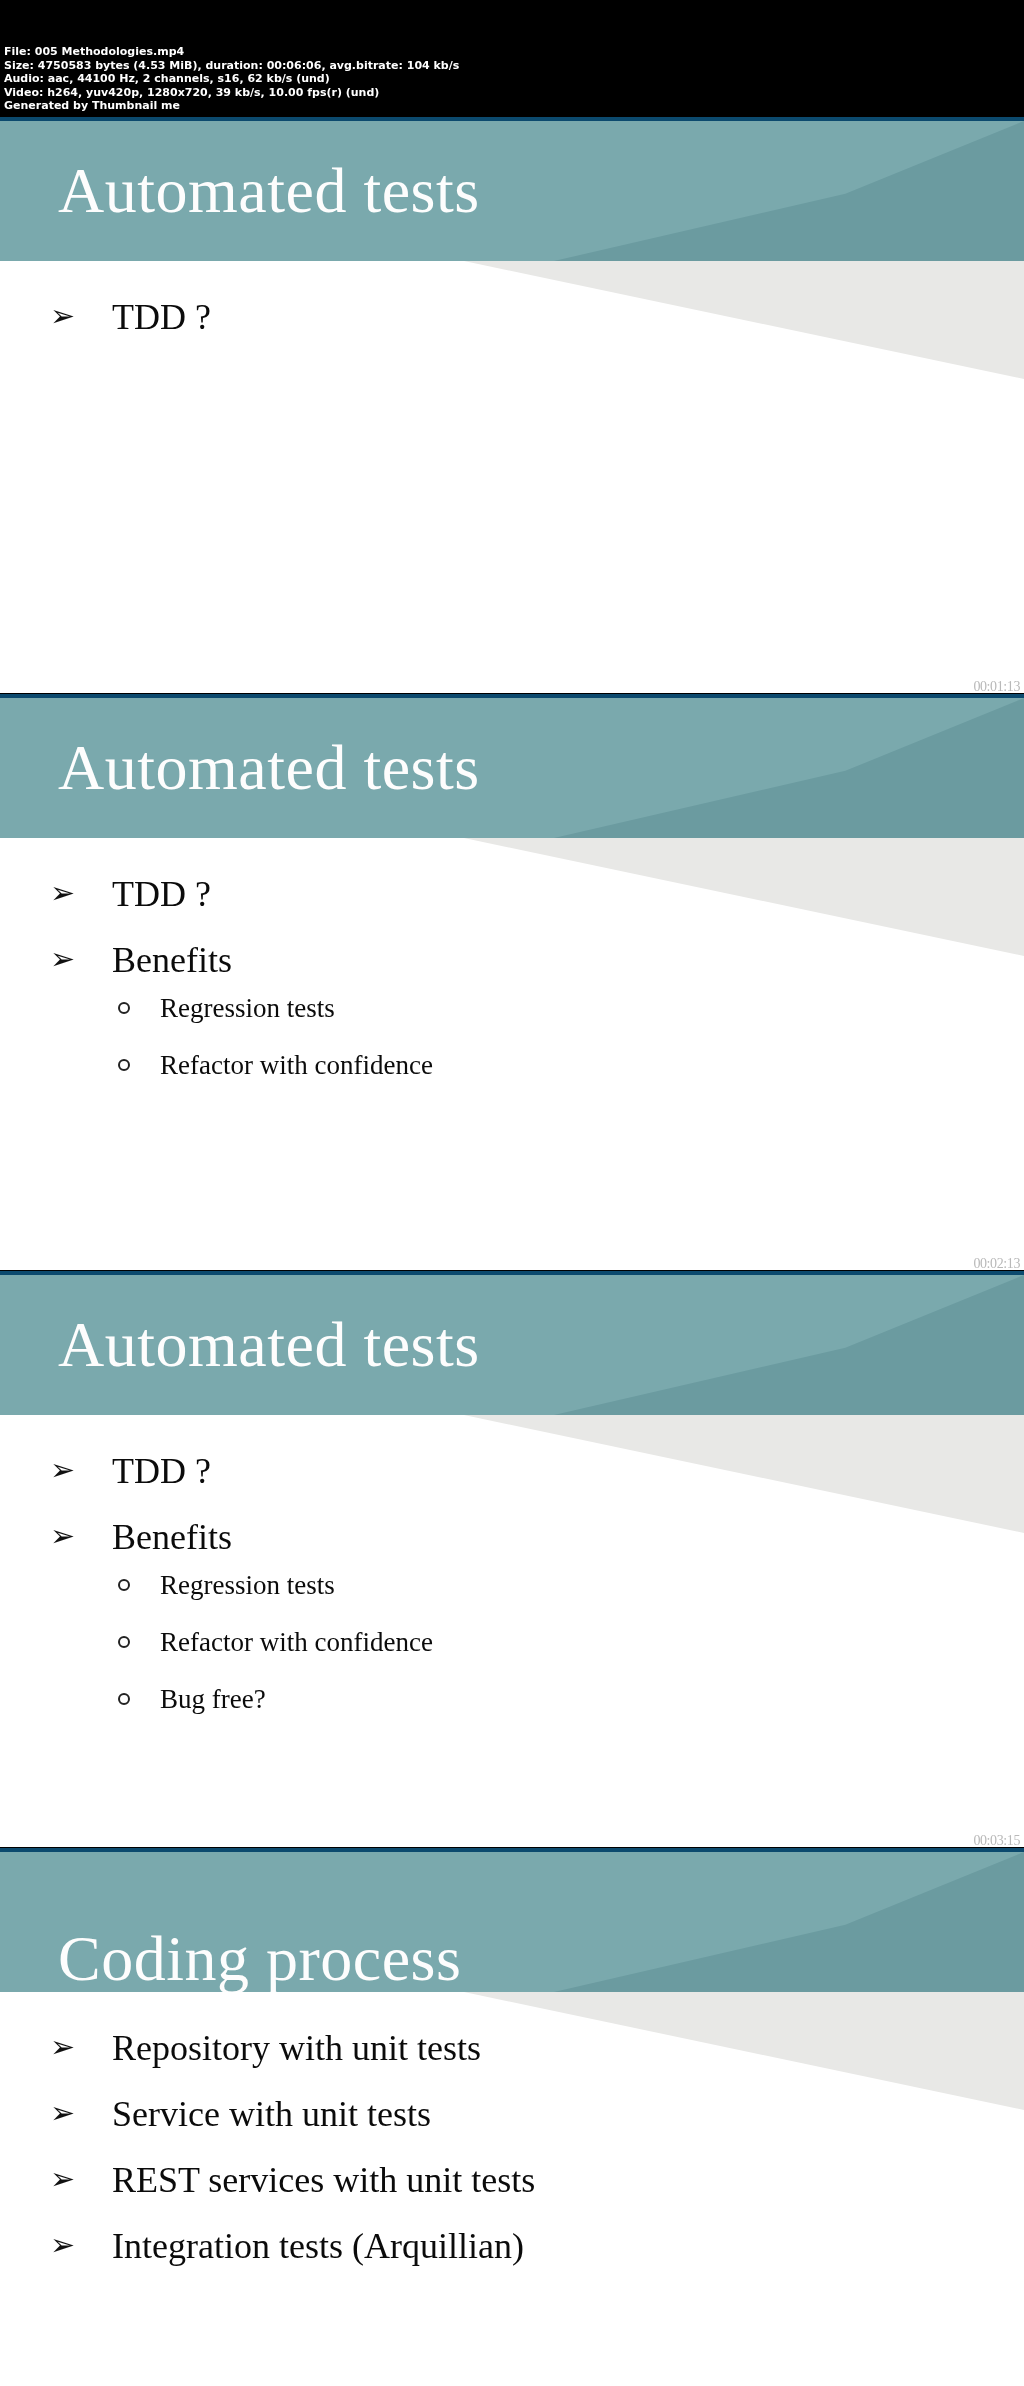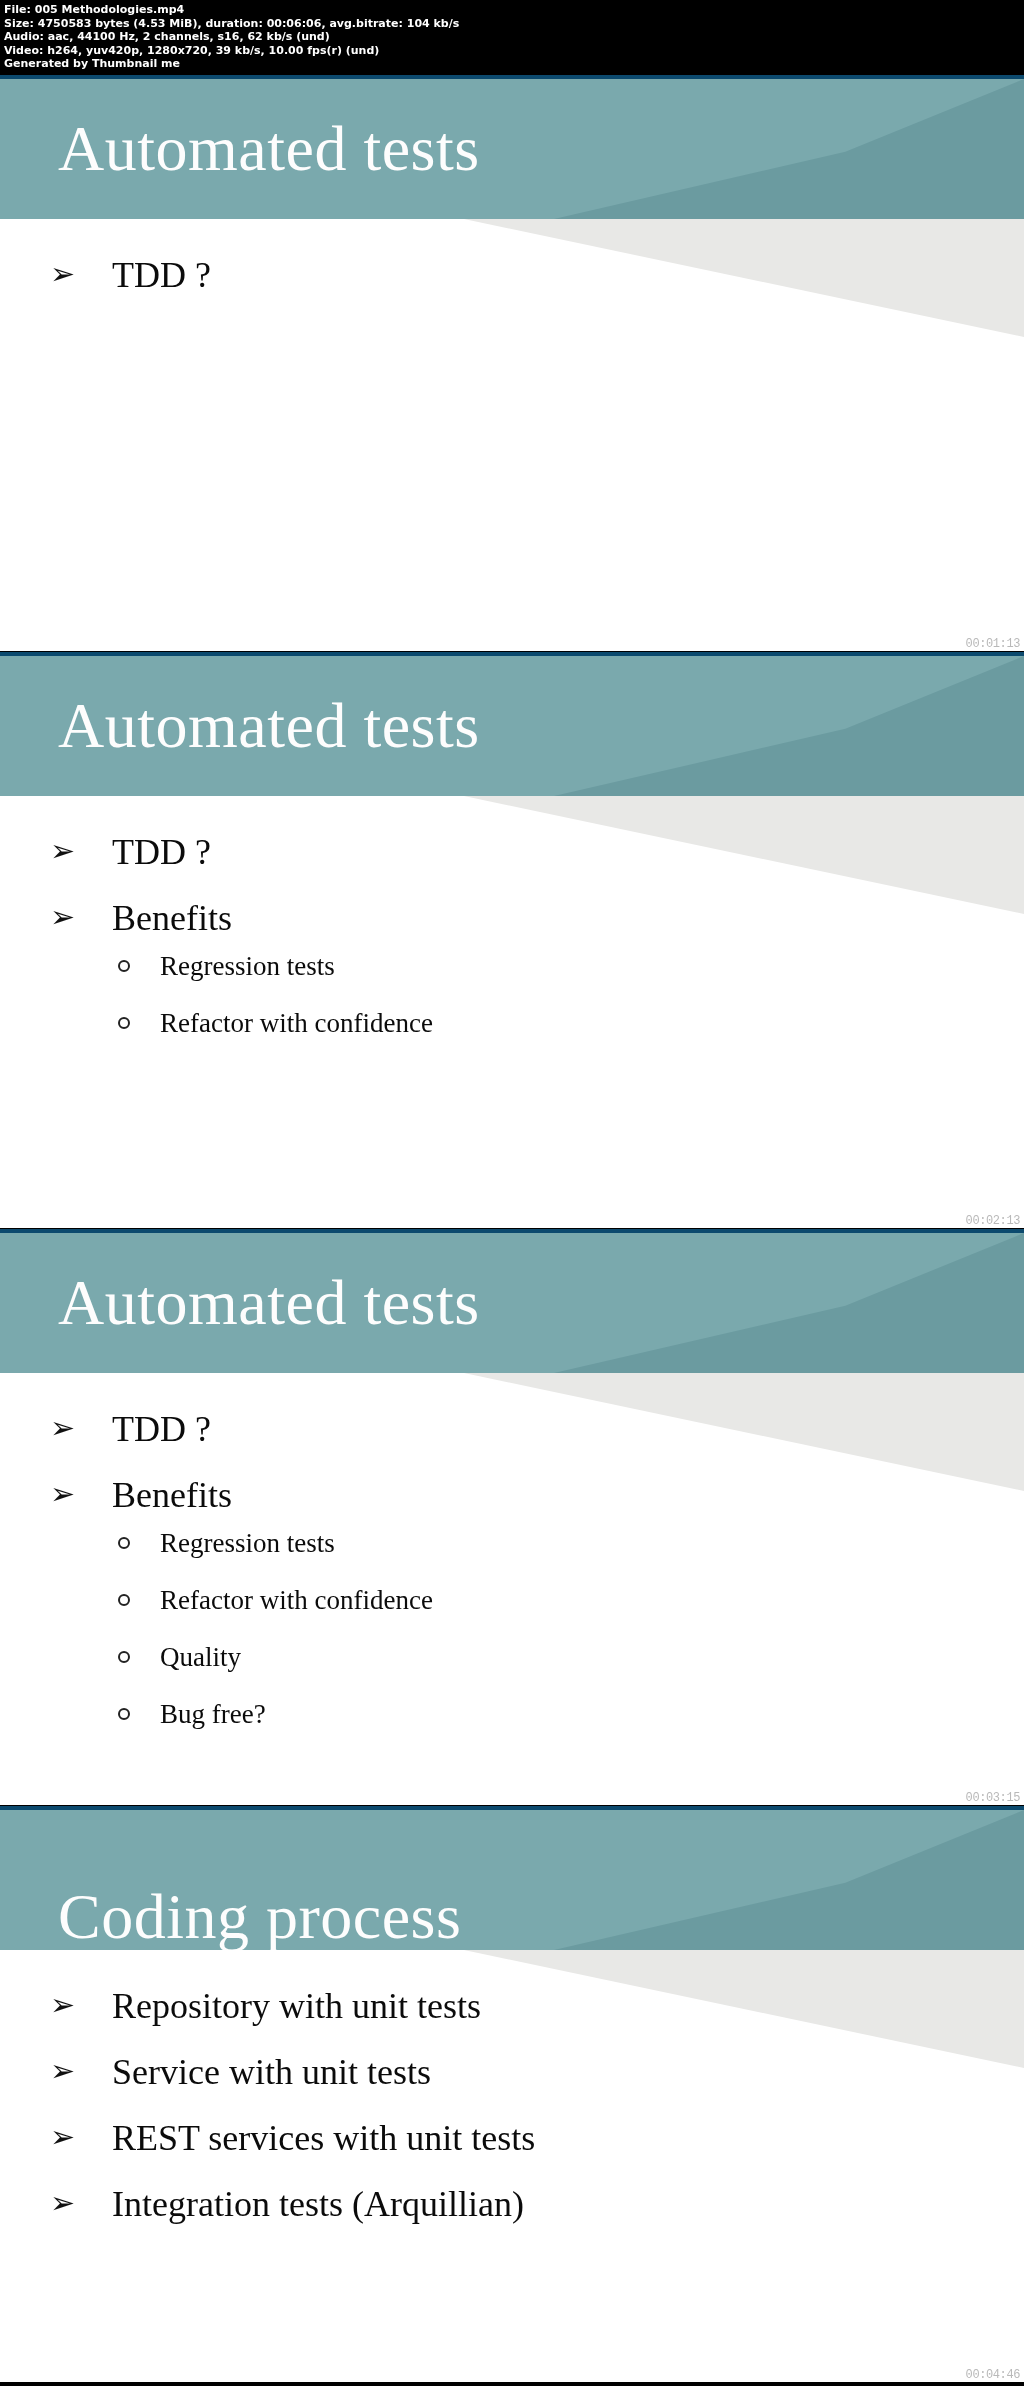--- a/index.html
+++ b/index.html
@@ -9,20 +9,21 @@
   #meta{
     background:#000;color:#ffffff;
     padding:3px 4px 4px 4px;
     height:75px;
     box-sizing:border-box;
     font-family:"DejaVu Sans",sans-serif;
     font-weight:bold;
     font-size:11px;
     line-height:13.5px;
     letter-spacing:0px;
+    margin-top:42px;
   }
   #meta .ln{white-space:nowrap;}
 
   
   #sheet{width:1024px;background:#000;}
   .slide{
     position:relative;
     width:1024px;
     height:577px;
     background:#ffffff;
@@ -100,22 +101,22 @@
   }
   ul.lvl2>li.b2>.circ{
     position:absolute;left:6px;top:10px;
     width:12px;height:12px;border:2px solid #222;border-radius:50%;
     box-sizing:border-box;
   }
 
   
   .ts{
     position:absolute;right:4px;bottom:2px;
-    font-family:Liberation Mono, monospace;
-    font-size:12px;
+    font-family:Liberation Serif, serif;
+    font-size:14px;
     line-height:9px;
     color:#b9b9b9;
     letter-spacing:-0.4px;
     white-space:nowrap;
   }
 </style>
 </head>
 <body>
 
 <div id="meta" style="background: rgb(0, 0, 0); color: rgb(255, 255, 255);">
@@ -168,21 +169,20 @@
       </div>
       <div class="body-wedge">
         <i style="background: rgb(232, 232, 230);"></i>
       </div>
       <div class="content">
         <ul class="lvl1">
           <li class="b1"><span class="arrow">➢</span><span>TDD ?</span></li>
           <li class="b1"><span class="arrow">➢</span><span>Benefits</span><ul class="lvl2">
               <li class="b2"><span class="circ"></span><span>Regression tests</span></li>
               <li class="b2"><span class="circ"></span><span>Refactor with confidence</span></li>
-              <li class="b2"><span class="circ"></span><span>Quality</span></li>
               <li class="b2"><span class="circ"></span><span>Bug free?</span></li>
             </ul></li>
         </ul>
       </div>
       <div class="ts" style="color: rgb(185, 185, 185); margin-top: 34px;">00:03:15</div>
     </div>
     <div class="slide">
       <div class="hdr" style="background: rgb(122, 169, 173);">
         <div class="wedge" style="background: rgb(107, 155, 160);"></div>
         <div class="title" style="color: rgb(253, 253, 253); margin-top: 37px;">Coding process</div>

